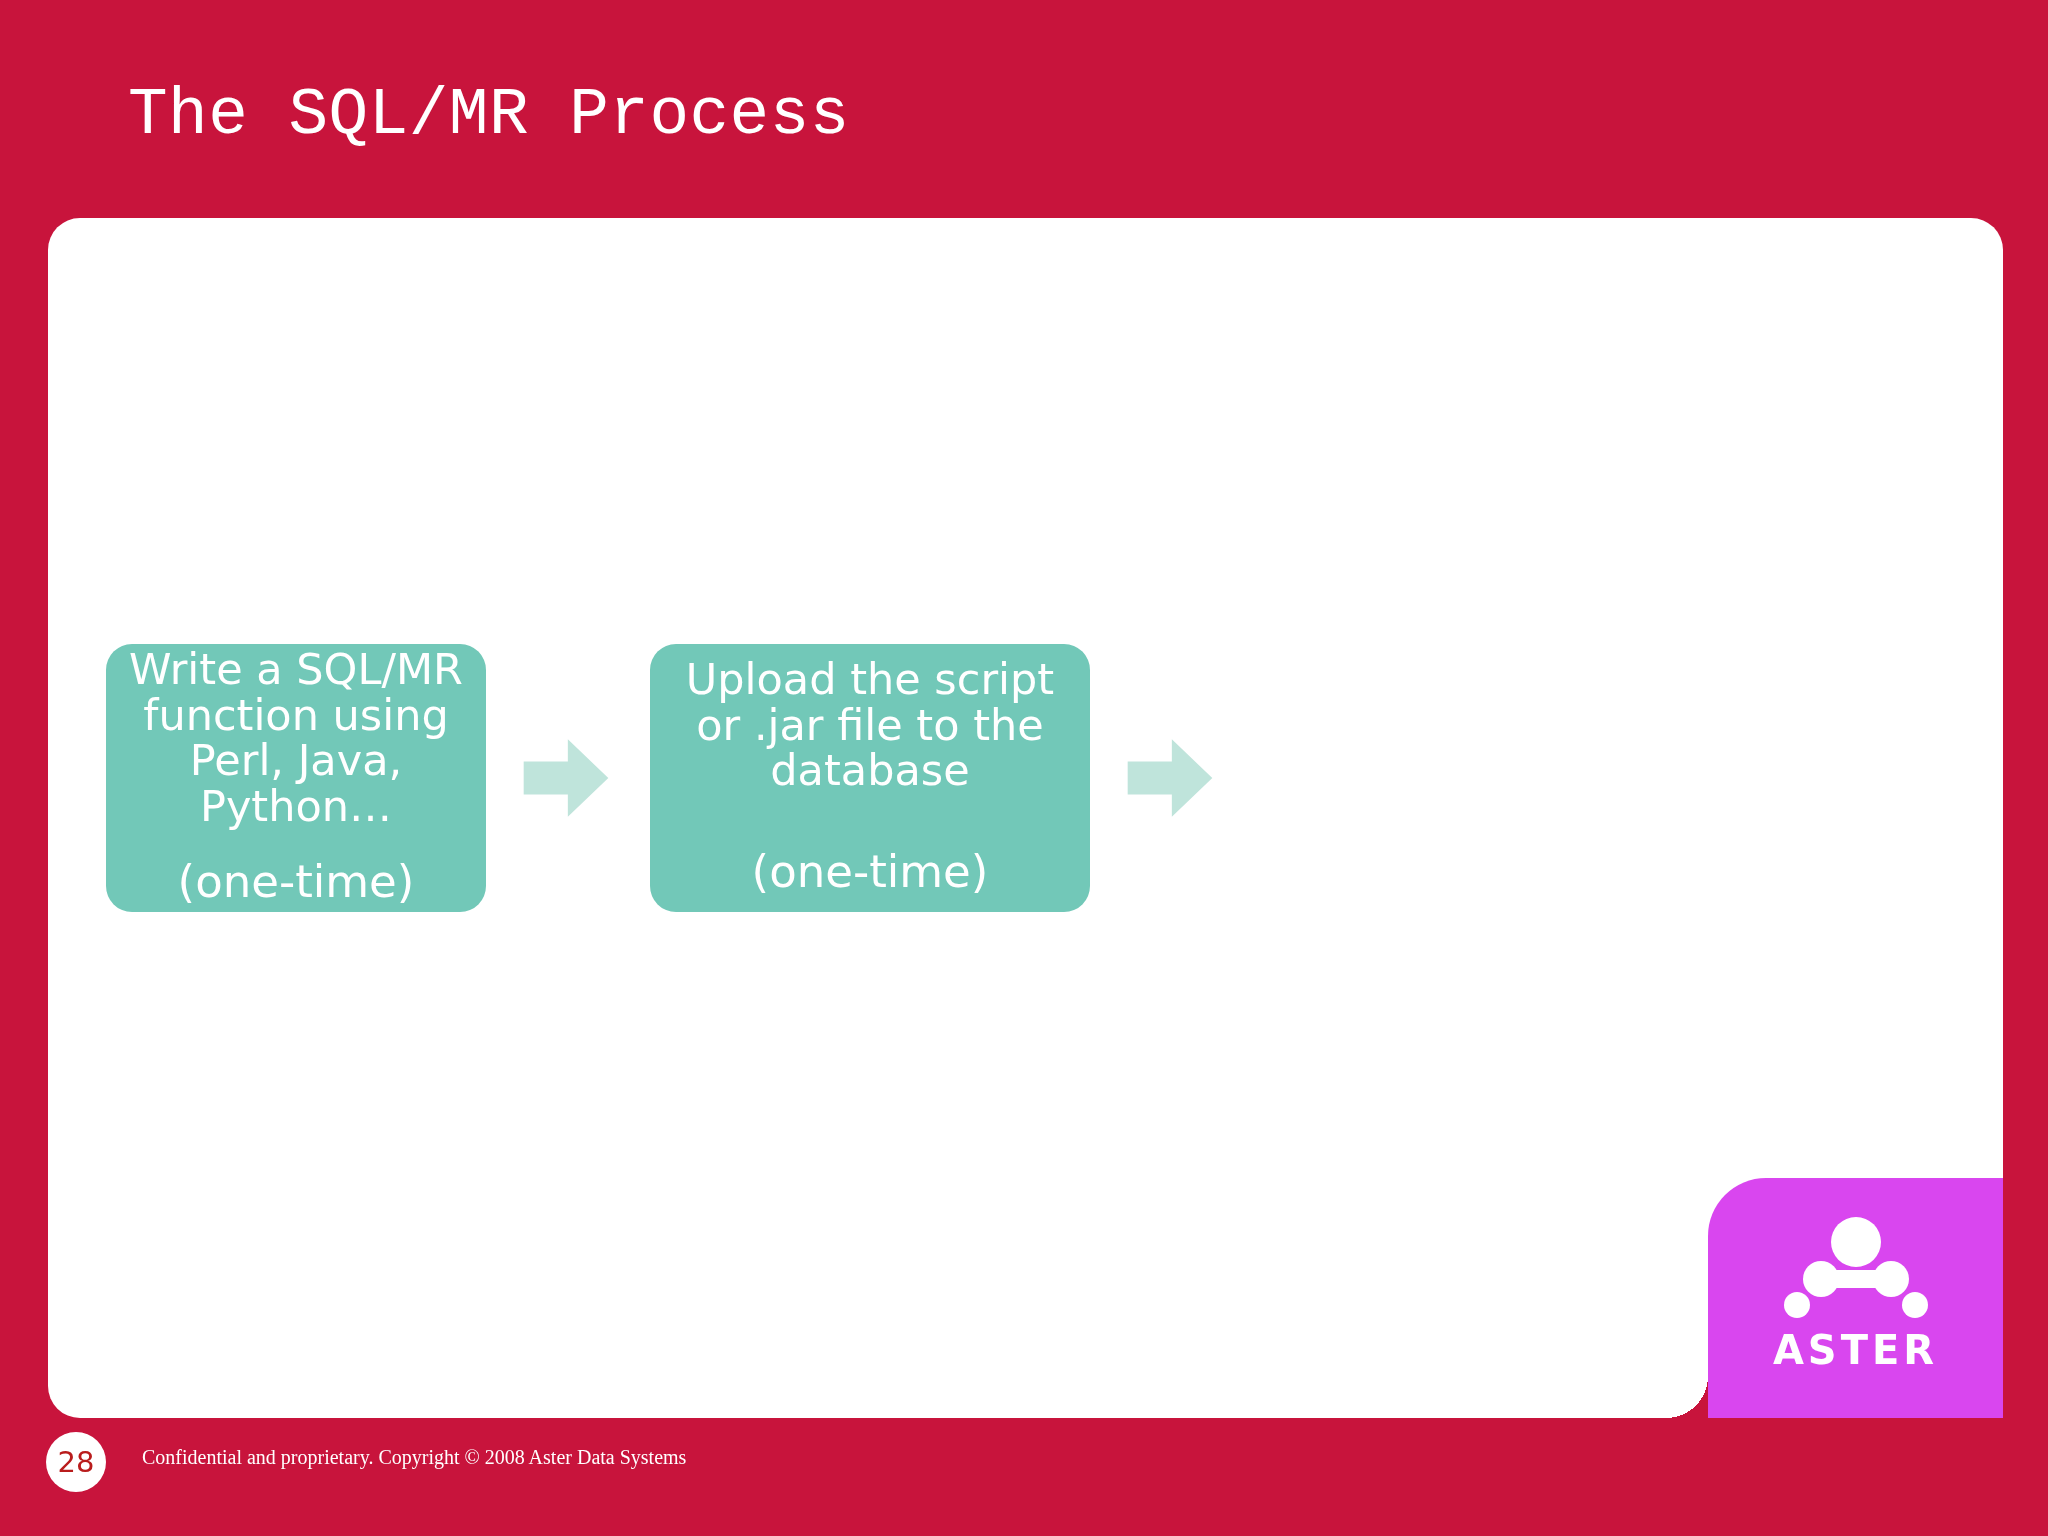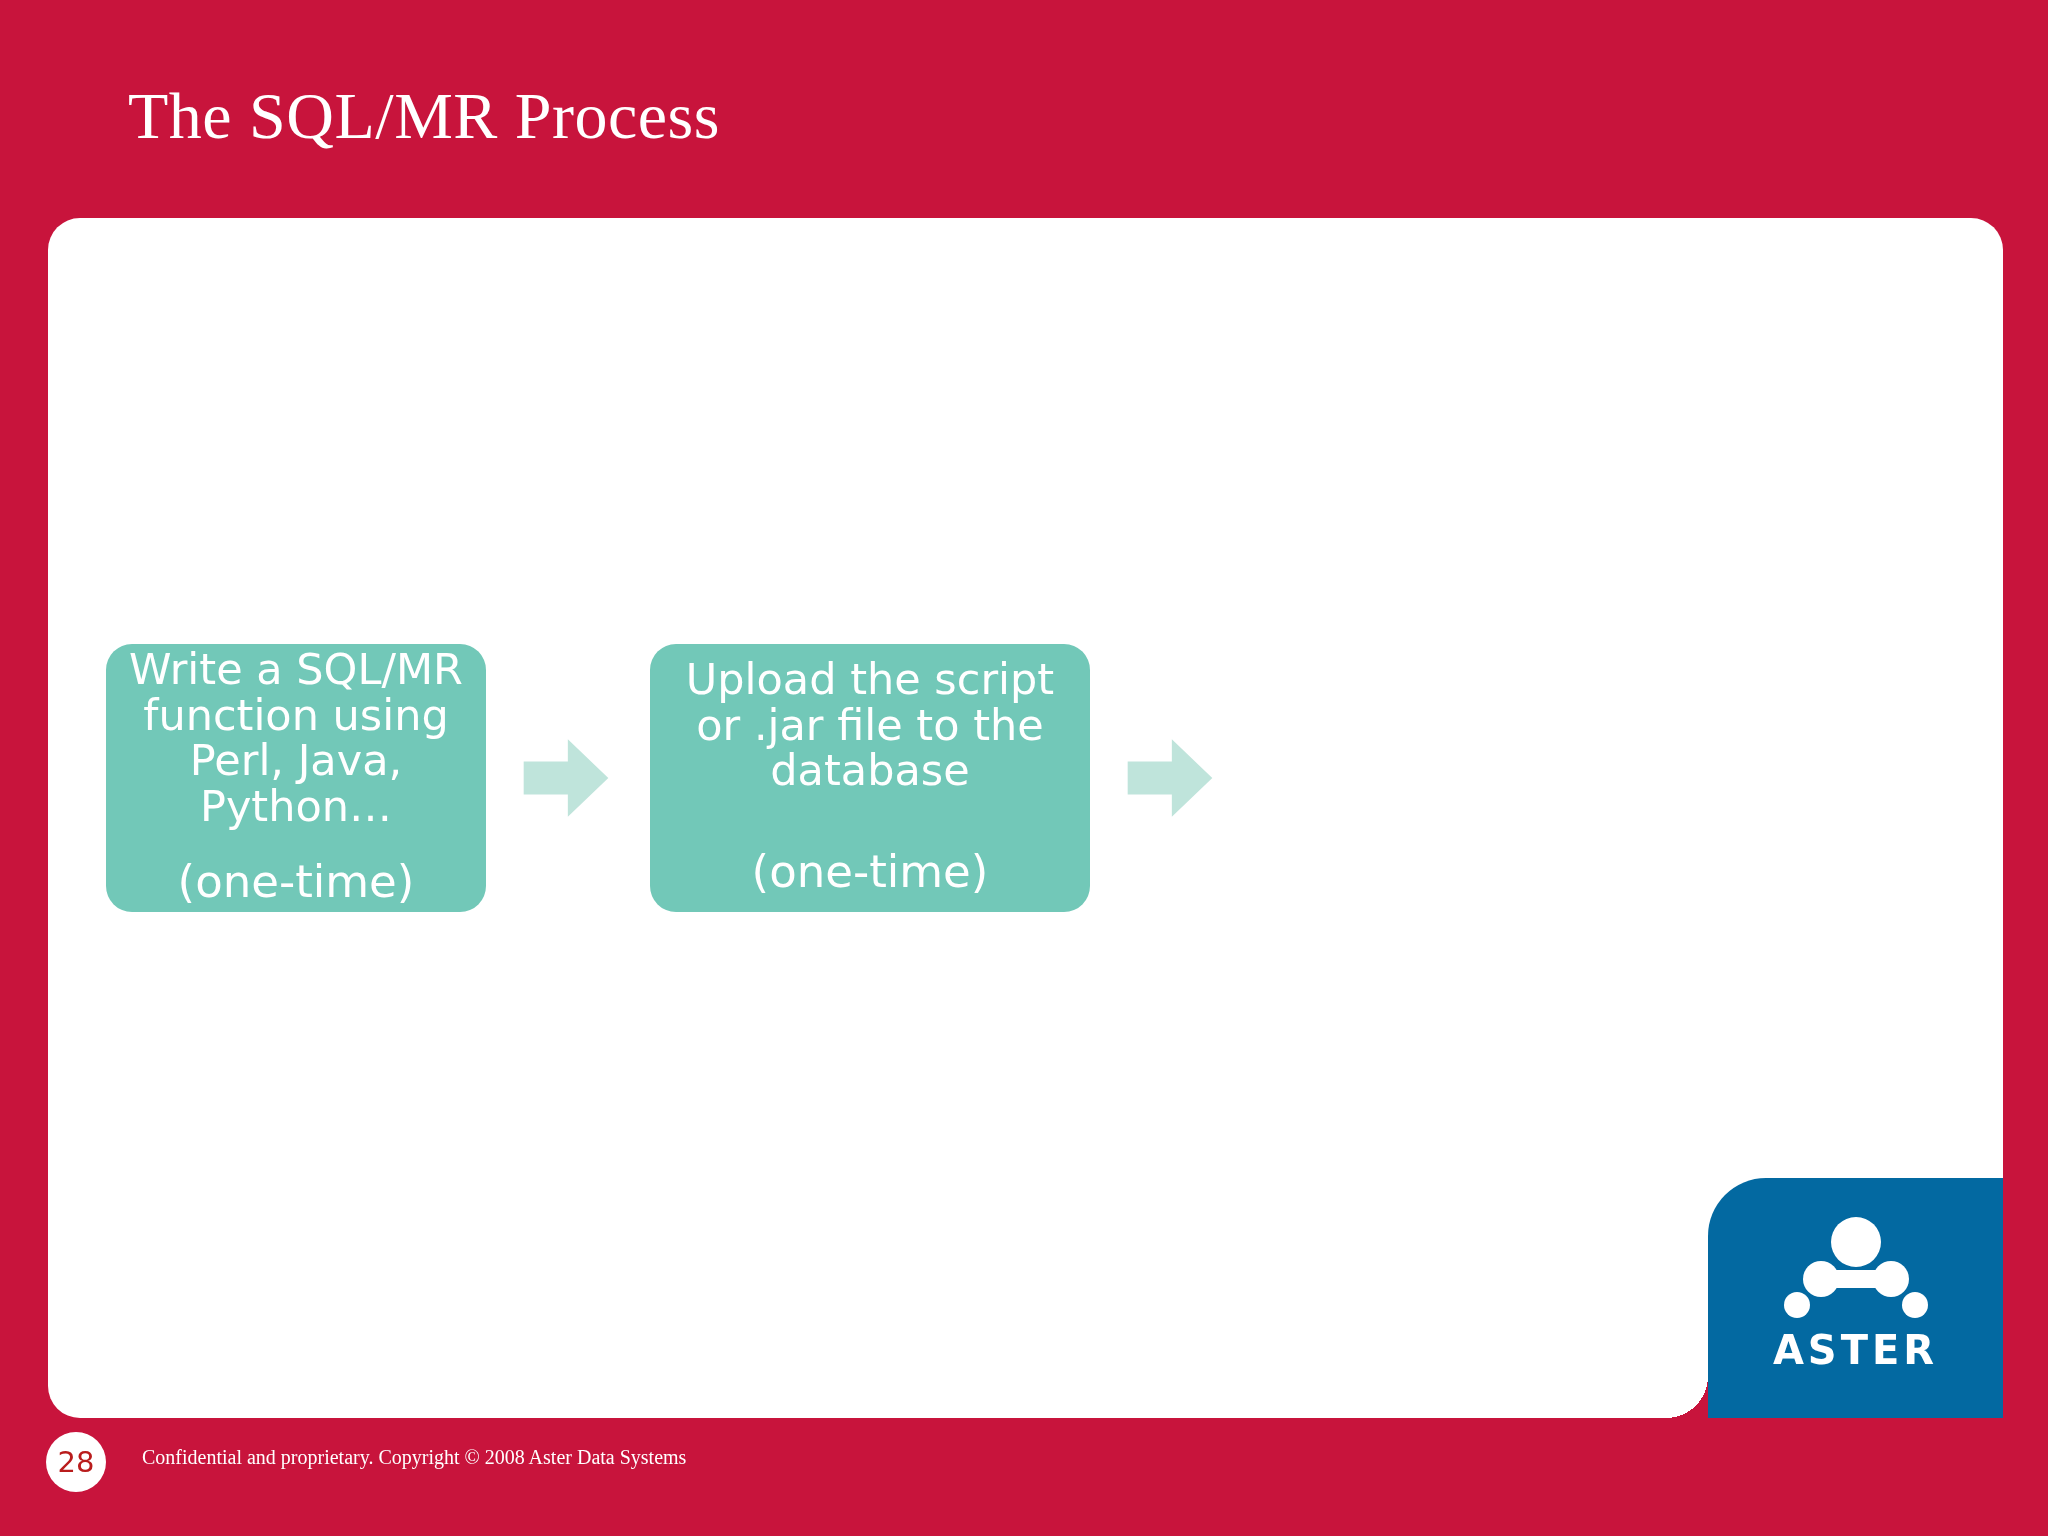--- a/index.html
+++ b/index.html
@@ -20,21 +20,21 @@
     height: 1536px;
     background: #C8143C;
     overflow: hidden;
   }
 
   
   #slide-title {
     position: absolute;
     left: 128px;
     top: 78px;
-    font-family: Liberation Serif, serif;
+    font-family: Liberation Mono, monospace;
     font-size: 66px;
     font-weight: 400;
     color: #ffffff;
     letter-spacing: 0.5px;
     white-space: nowrap;
   }
 
   
   #content-panel {
     position: absolute;
@@ -46,21 +46,21 @@
     border-radius: 32px;
   }
 
   
   #logo-notch {
     position: absolute;
     right: 0;
     bottom: 0;
     width: 295px;
     height: 240px;
-    background: #0369a1;
+    background: #d946ef;
     border-top-left-radius: 58px;
     z-index: 5;
   }
   #logo-notch::before {
     
     content: "";
     position: absolute;
     left: -42px;
     bottom: 0;
     width: 42px;

